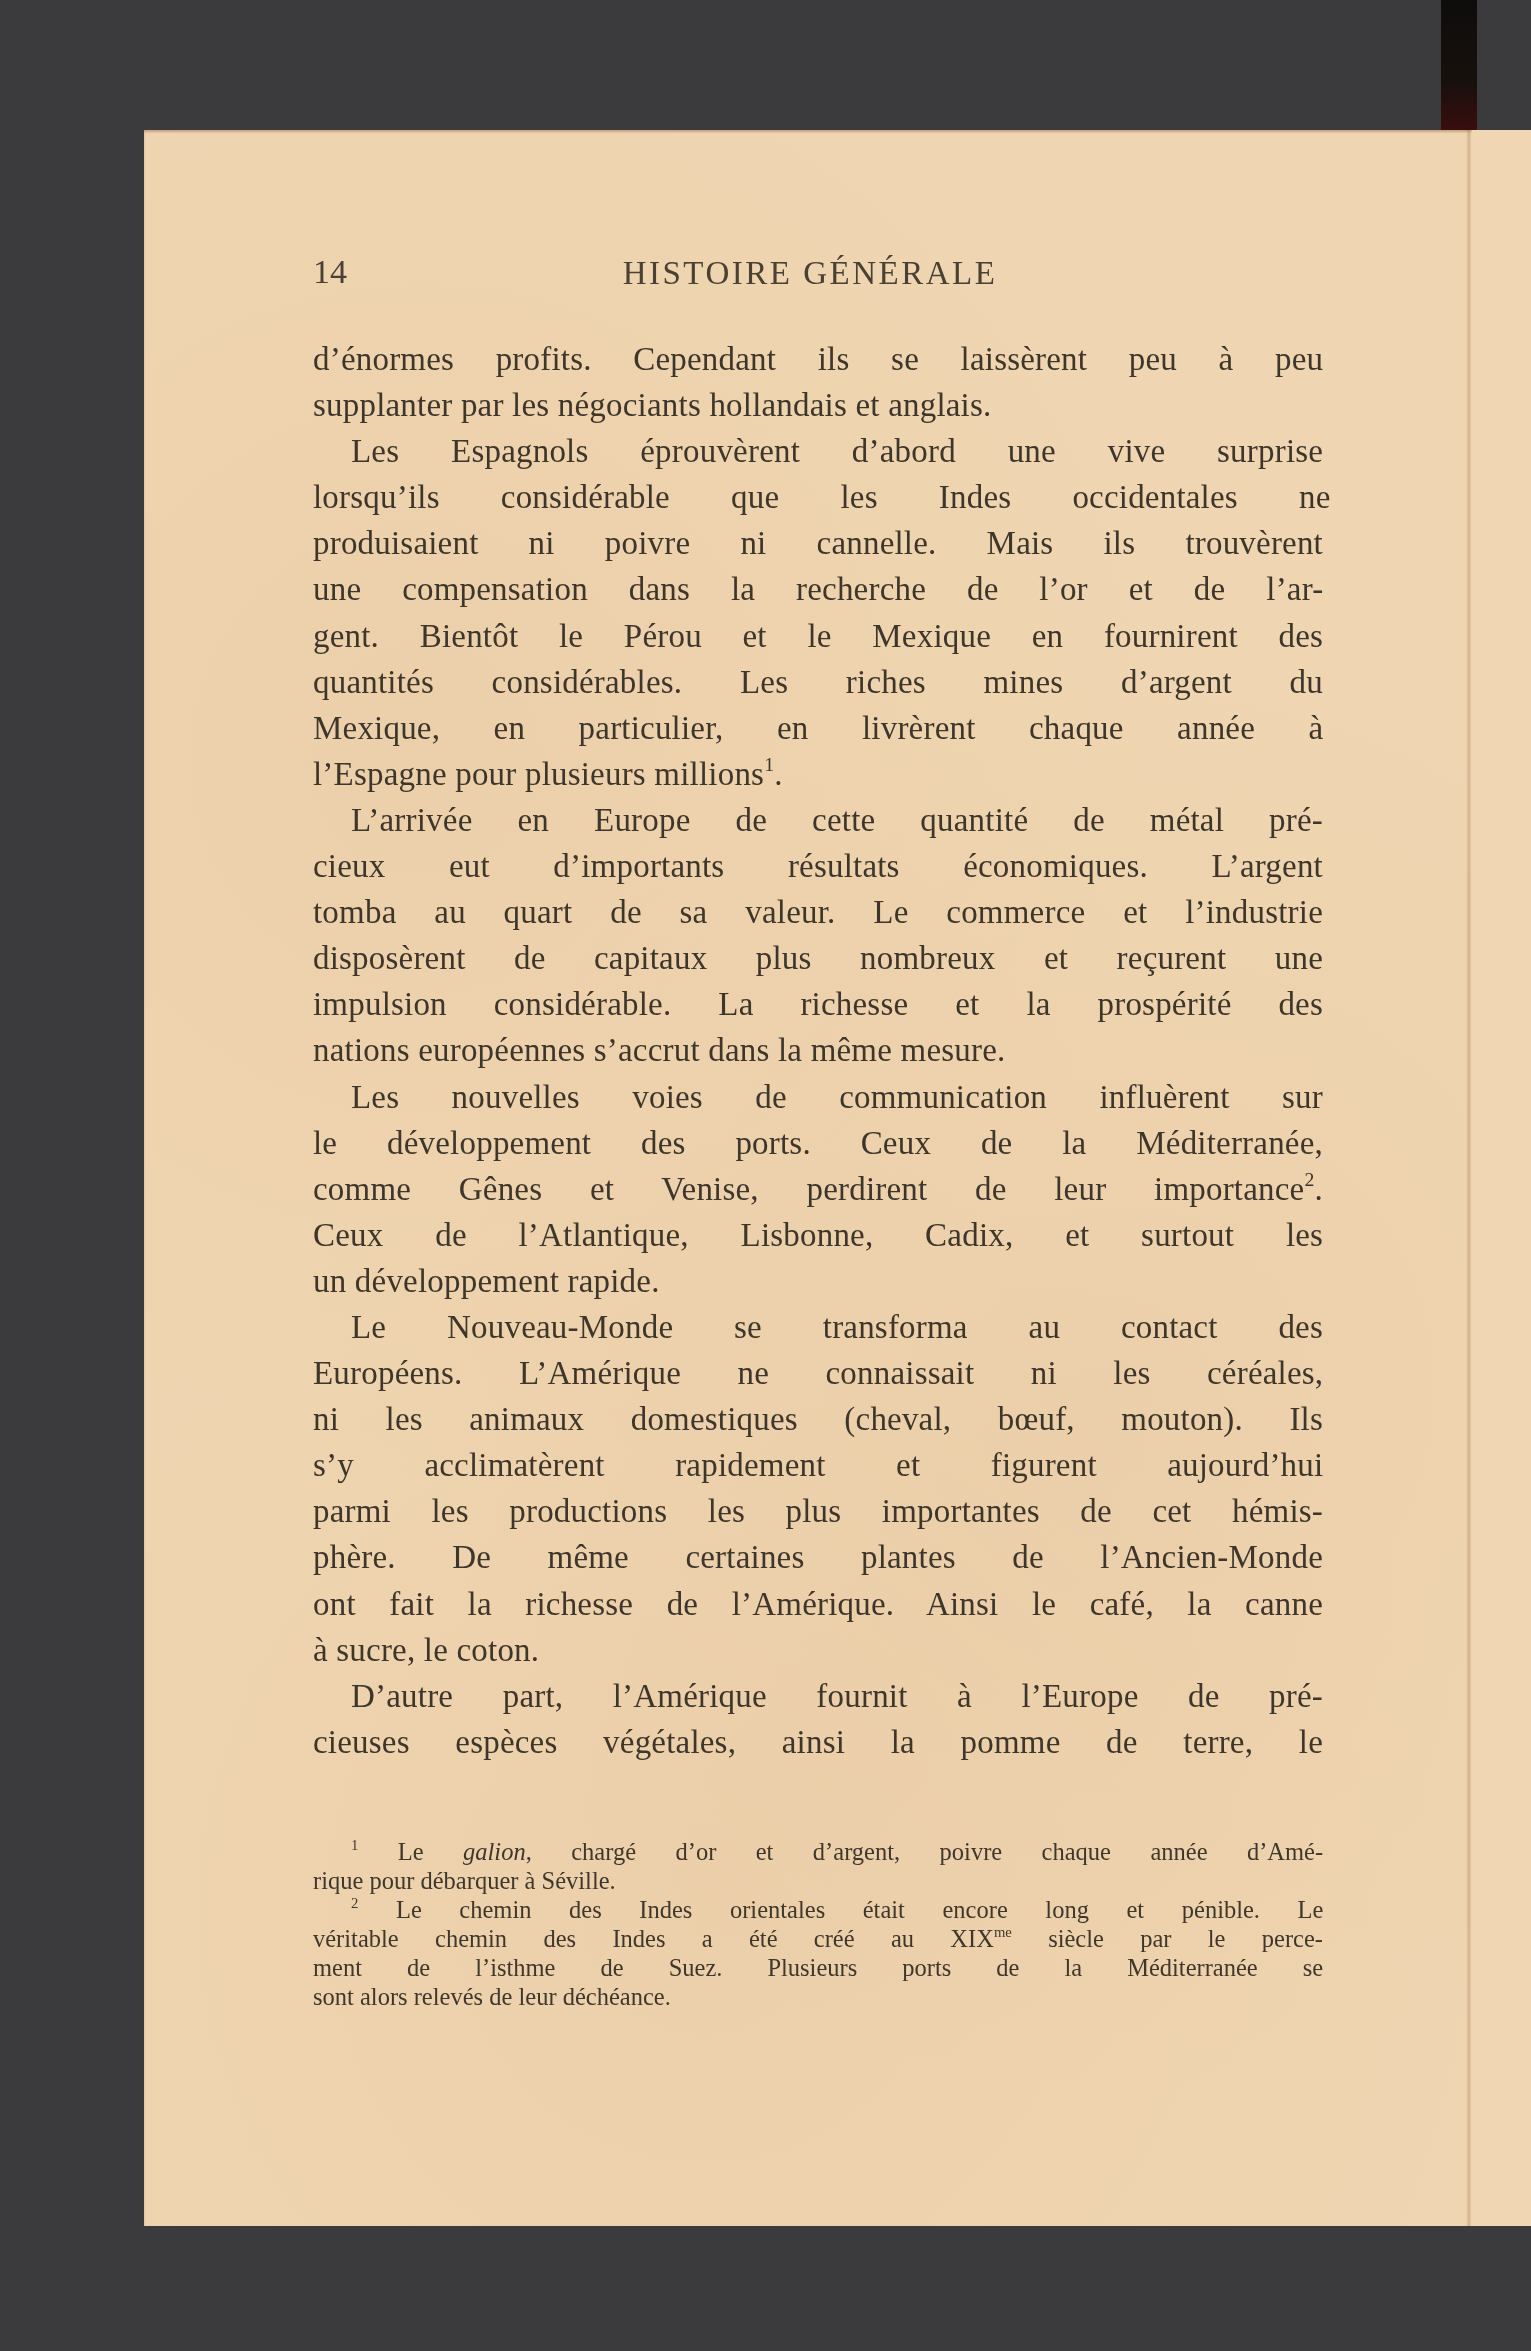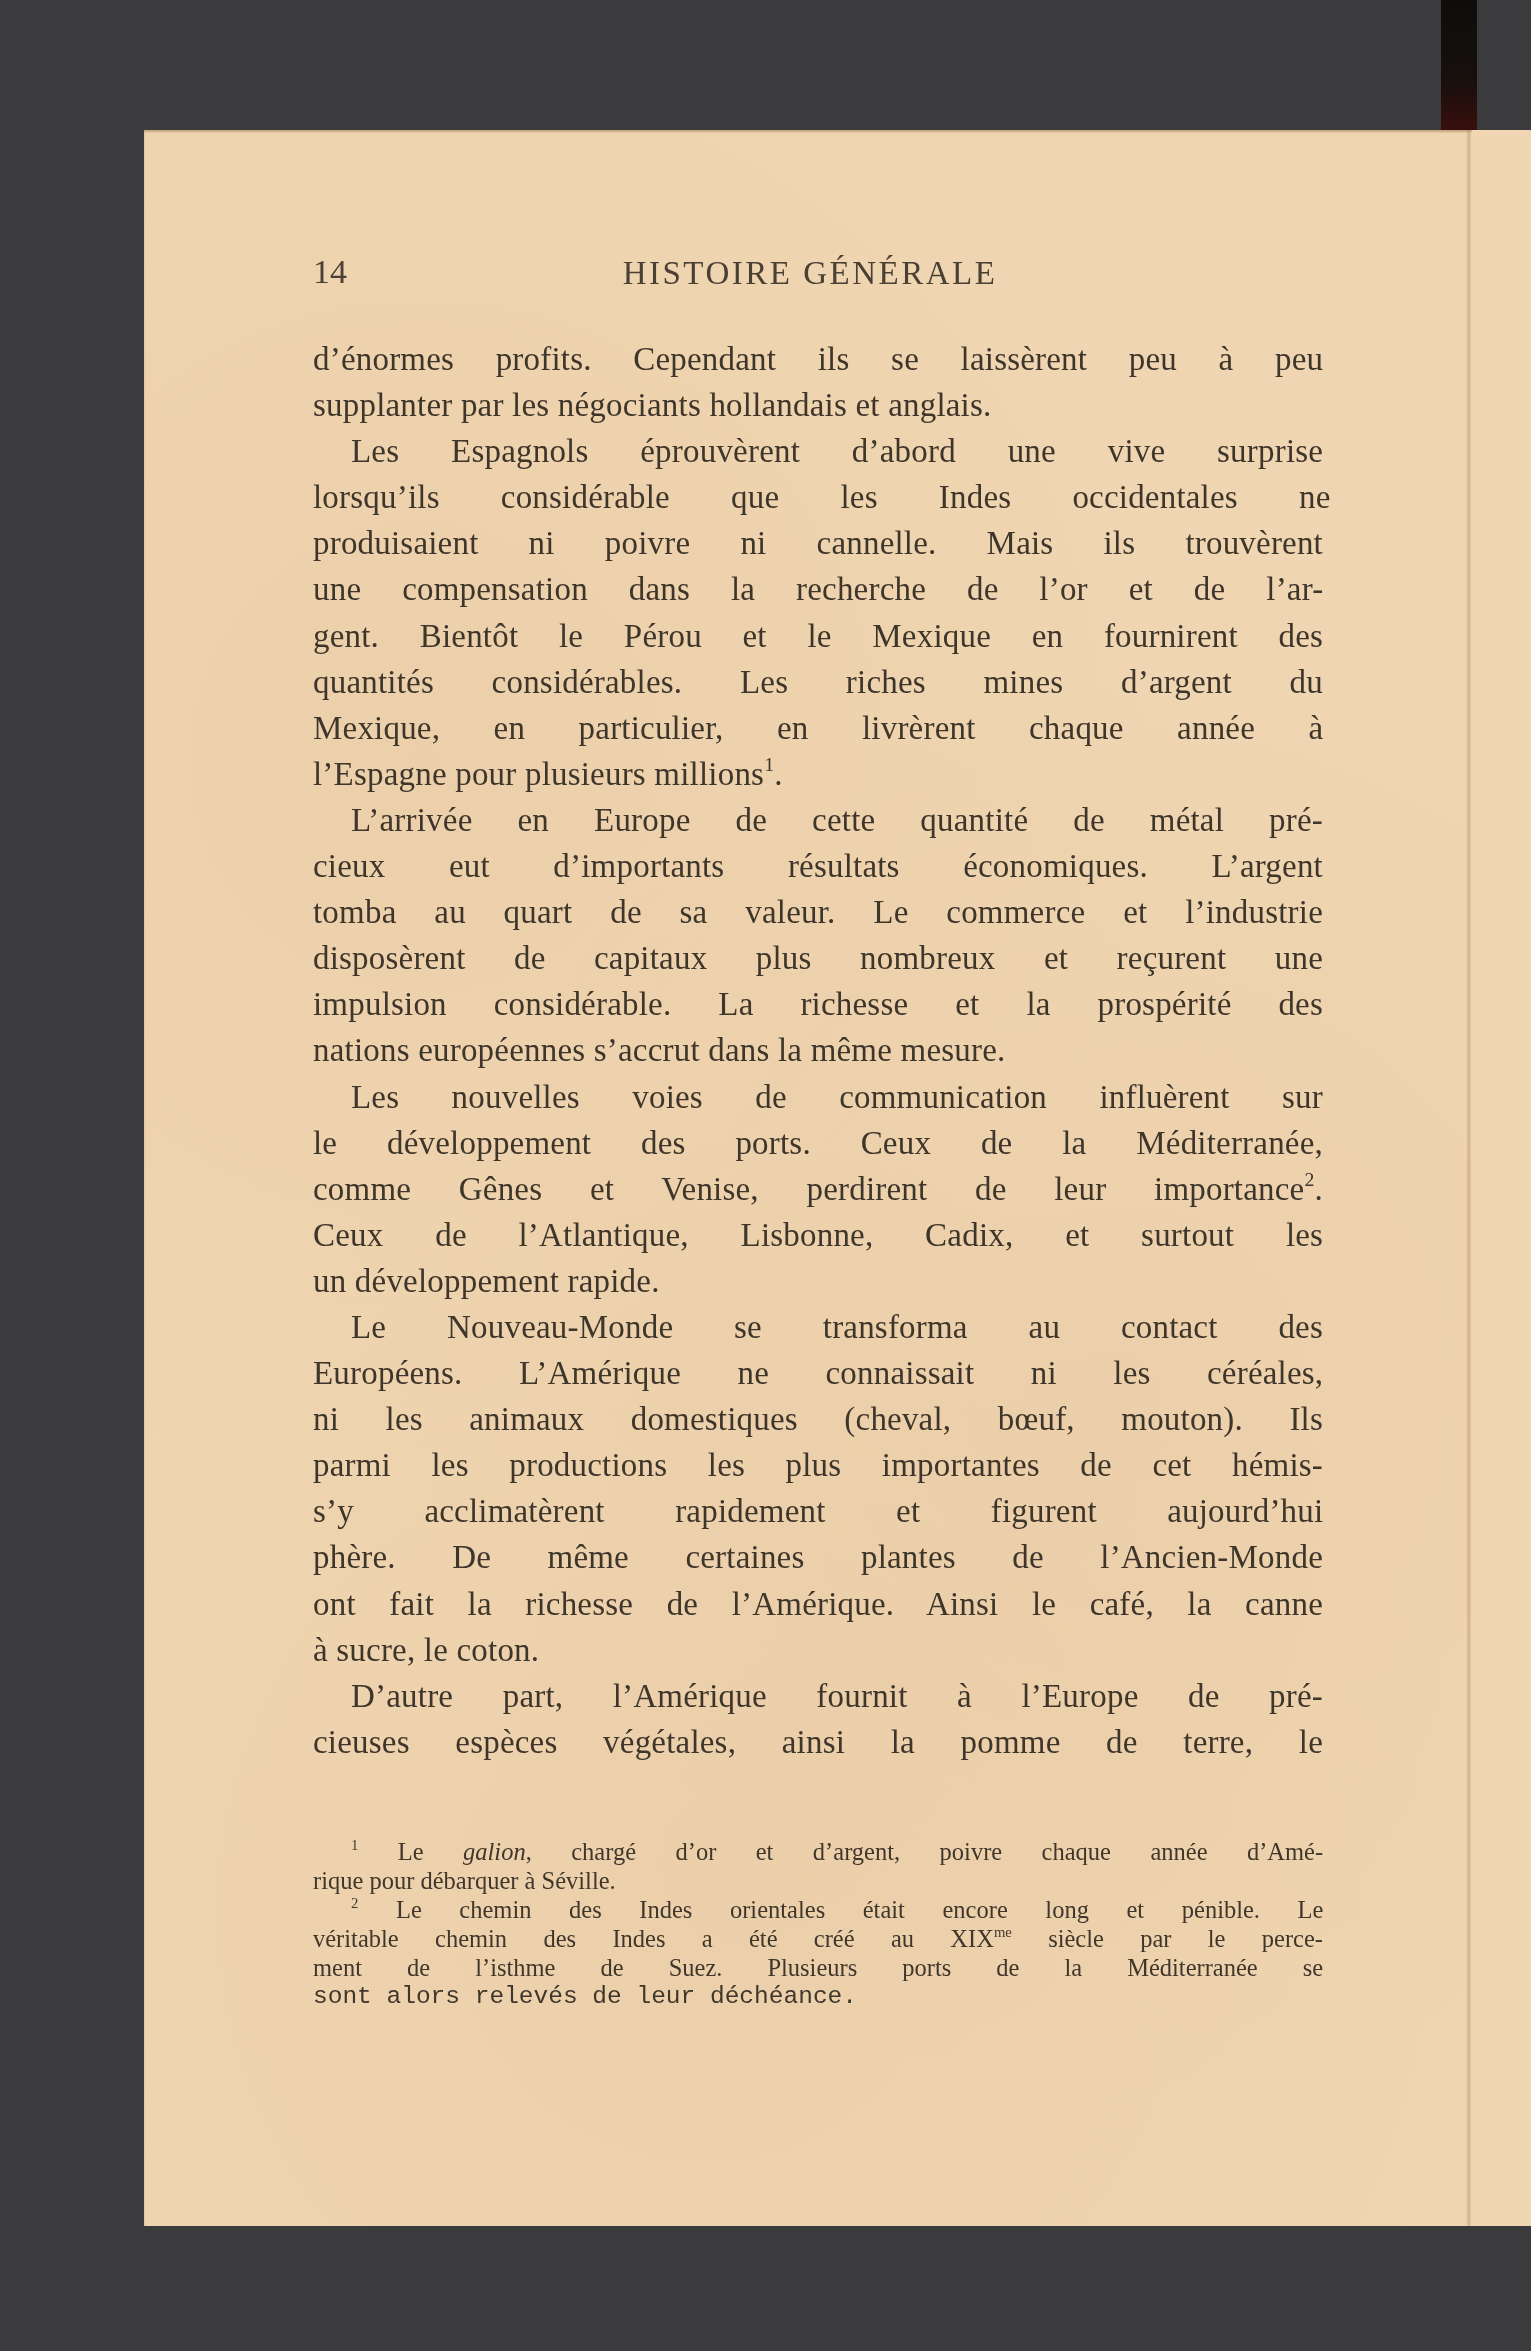--- a/index.html
+++ b/index.html
@@ -91,29 +91,29 @@
   <span class="line" style="display: block; word-spacing: 38.4286px;">impulsion considérable. La richesse et la prospérité des</span>
   <span class="line last" style="display: block;">nations européennes s’accrut dans la même mesure.</span>
   <span class="line indent" style="display: block; word-spacing: 43.8333px;">Les nouvelles voies de communication influèrent sur</span>
   <span class="line" style="display: block; word-spacing: 41.2857px;">le développement des ports. Ceux de la Méditerranée,</span>
   <span class="line" style="display: block; word-spacing: 39.1429px;"><span>comme Gênes et Venise, perdirent de leur importance</span><sup>2</sup><span>.</span></span>
   <span class="line" style="display: block; word-spacing: 43.2857px;">Ceux de l’Atlantique, Lisbonne, Cadix, et surtout les</span>
   <span class="line last" style="display: block;">un développement rapide.</span>
   <span class="line indent" style="display: block; word-spacing: 52.3333px;">Le Nouveau-Monde se transforma au contact des</span>
   <span class="line" style="display: block; word-spacing: 48px;">Européens. L’Amérique ne connaissait ni les céréales,</span>
   <span class="line" style="display: block; word-spacing: 38px;">ni les animaux domestiques (cheval, bœuf, mouton). Ils</span>
+  <span class="line" style="display: block; word-spacing: 62px;">s’y acclimatèrent rapidement et figurent aujourd’hui</span>
   <span class="line" style="display: block; word-spacing: 32px;">parmi les productions les plus importantes de cet hémis-</span>
-  <span class="line" style="display: block; word-spacing: 62px;">s’y acclimatèrent rapidement et figurent aujourd’hui</span>
   <span class="line" style="display: block; word-spacing: 48px;">phère. De même certaines plantes de l’Ancien-Monde</span>
   <span class="line" style="display: block; word-spacing: 25px;">ont fait la richesse de l’Amérique. Ainsi le café, la canne</span>
   <span class="line last" style="display: block;">à sucre, le coton.</span>
   <span class="line indent" style="display: block; word-spacing: 41px;">D’autre part, l’Amérique fournit à l’Europe de pré-</span>
   <span class="line" style="display: block; word-spacing: 37.125px;">cieuses espèces végétales, ainsi la pomme de terre, le</span>
 </div>
 
 <div class="footnotes">
   <span class="fline indent" style="display: block; word-spacing: 33.3px;"><sup>1</sup> <span>Le</span> <em>galion</em><span>, chargé d’or et d’argent, poivre chaque année d’Amé-</span></span>
   <span class="fline last" style="display: block;">rique pour débarquer à Séville.</span>
   <span class="fline indent" style="display: block; word-spacing: 31.4545px;"><sup>2</sup> <span>Le chemin des Indes orientales était encore long et pénible. Le</span></span>
   <span class="fline" style="display: block; word-spacing: 30.1667px;"><span>véritable chemin des Indes a été créé au XIX</span><sup>me</sup> <span>siècle par le perce-</span></span>
   <span class="fline" style="display: block; word-spacing: 38.9px;">ment de l’isthme de Suez. Plusieurs ports de la Méditerranée se</span>
-  <span class="fline last" style="display: block; font-family: Liberation Mono, monospace;">sont alors relevés de leur déchéance.</span>
+  <span class="fline last" style="display: block;">sont alors relevés de leur déchéance.</span>
 </div>
 
 </body></html>

